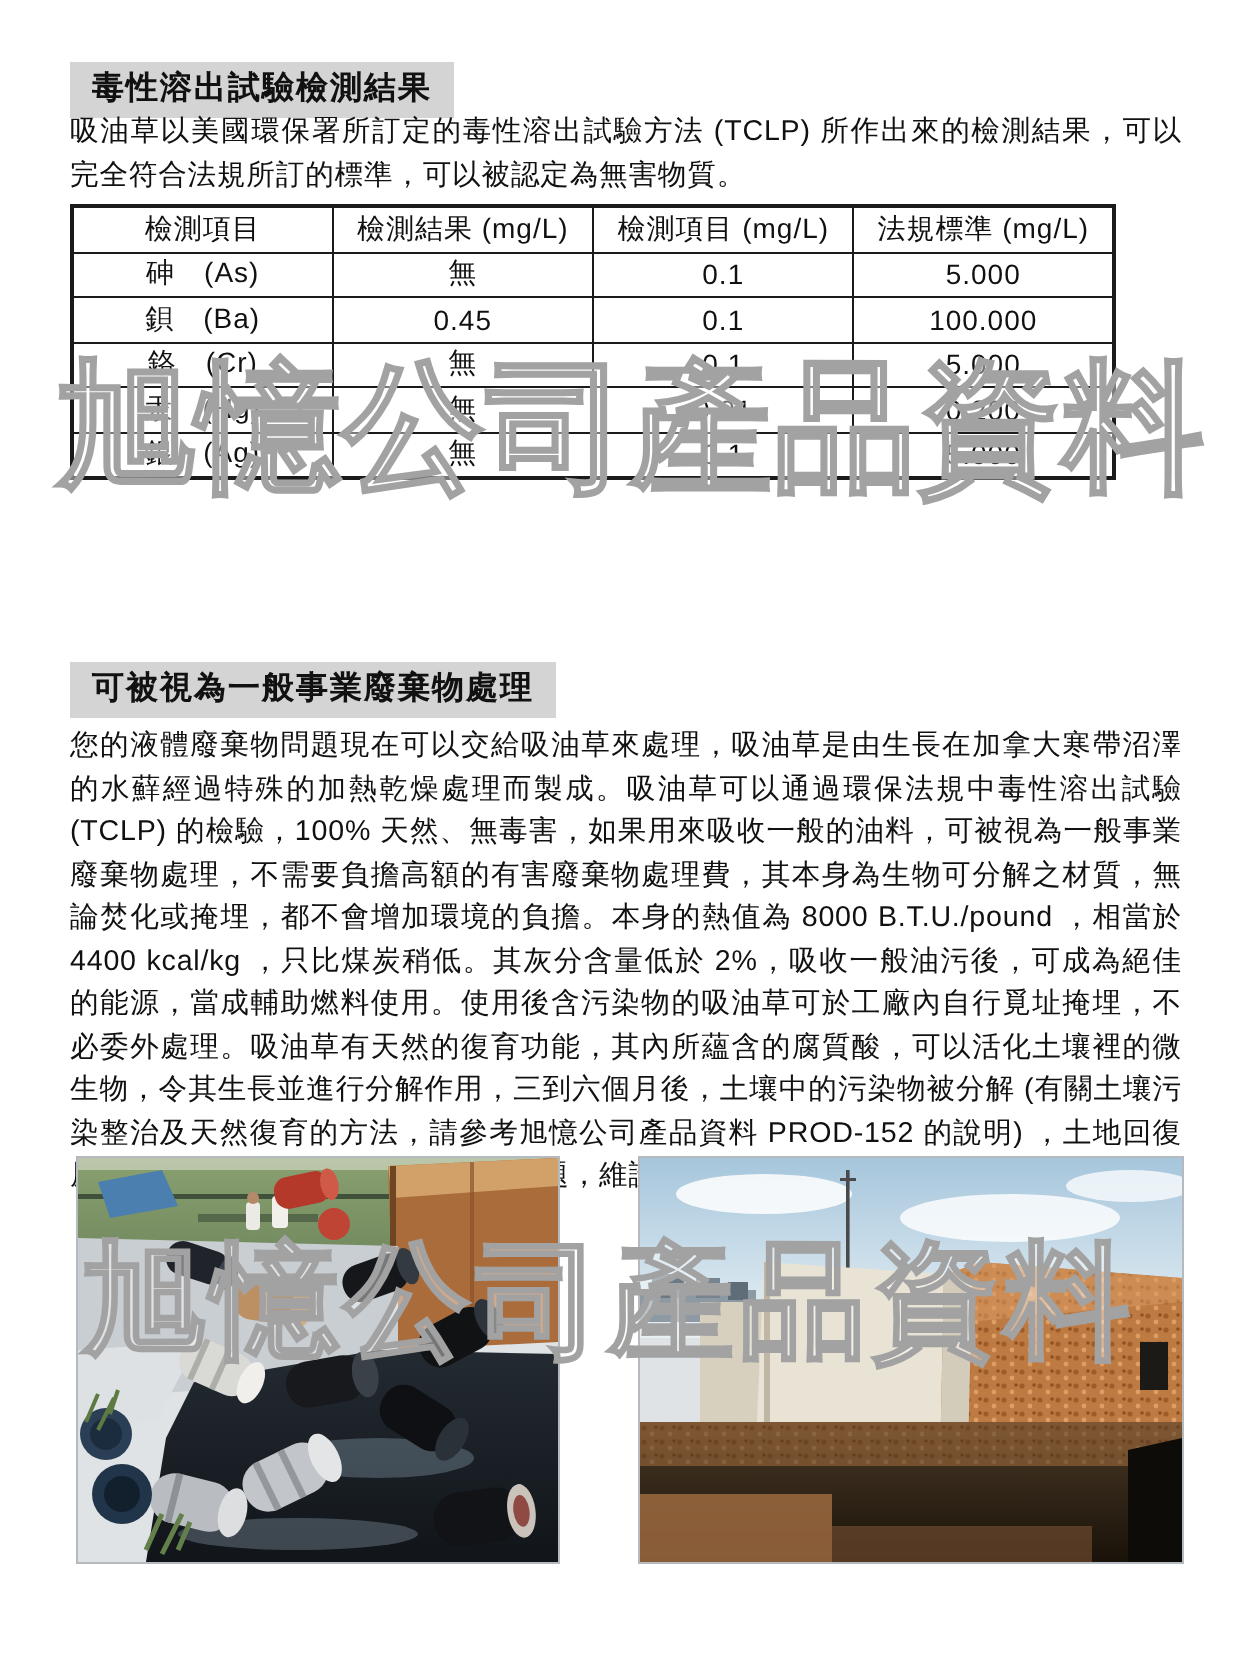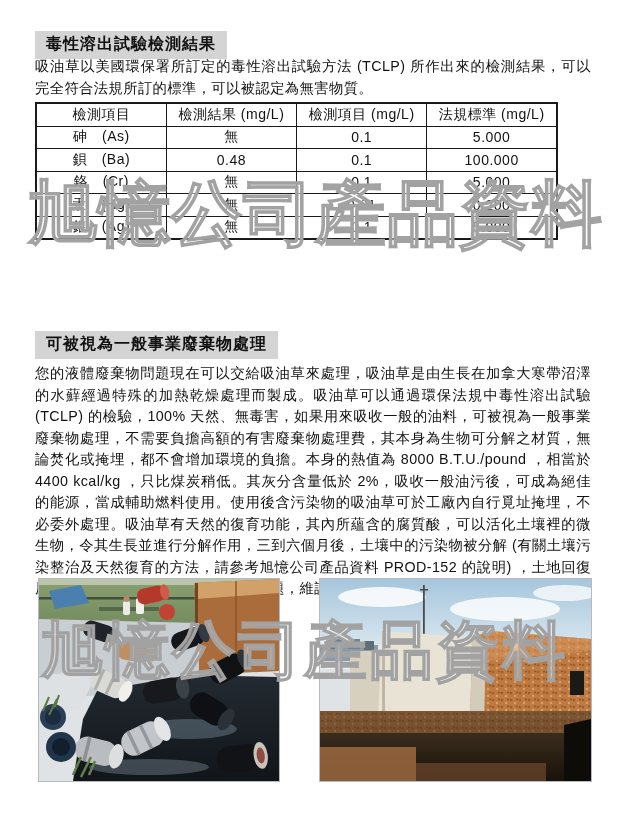--- a/index.html
+++ b/index.html
@@ -87,21 +87,21 @@
   </thead>
   <tbody>
     <tr>
       <td>砷　(As)</td>
       <td>無</td>
       <td>0.1</td>
       <td>5.000</td>
     </tr>
     <tr>
       <td>鋇　(Ba)</td>
-      <td>0.48</td>
+      <td>0.45</td>
       <td>0.1</td>
       <td>100.000</td>
     </tr>
     <tr>
       <td>鉻　(Cr)</td>
       <td>無</td>
       <td>0.1</td>
       <td>5.000</td>
     </tr>
     <tr>

